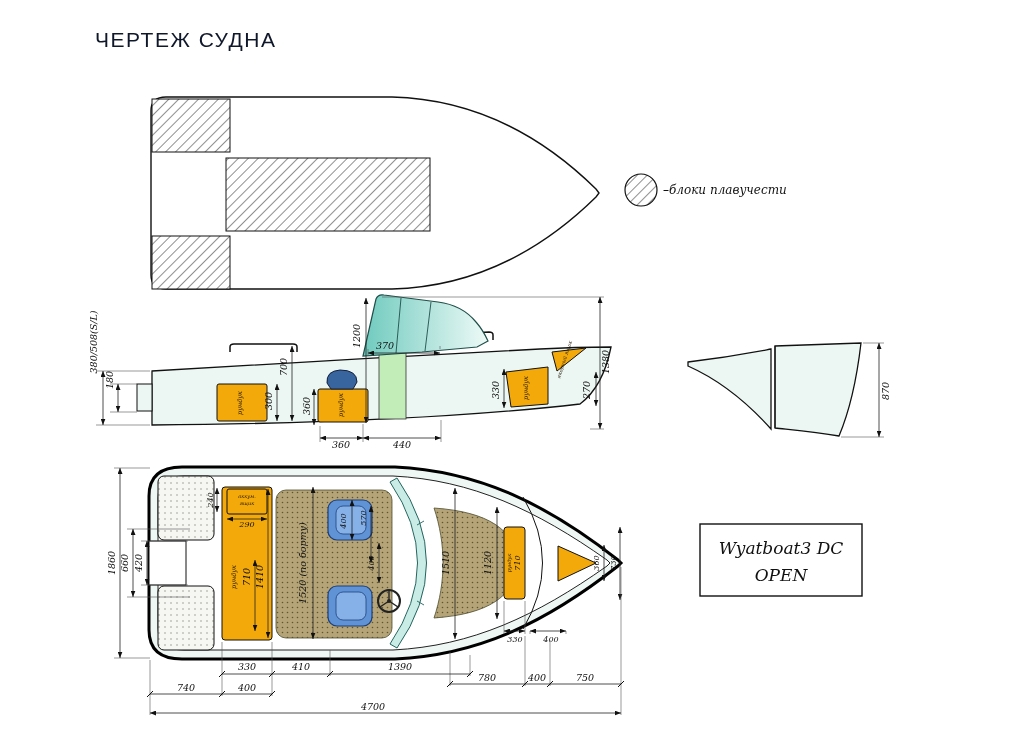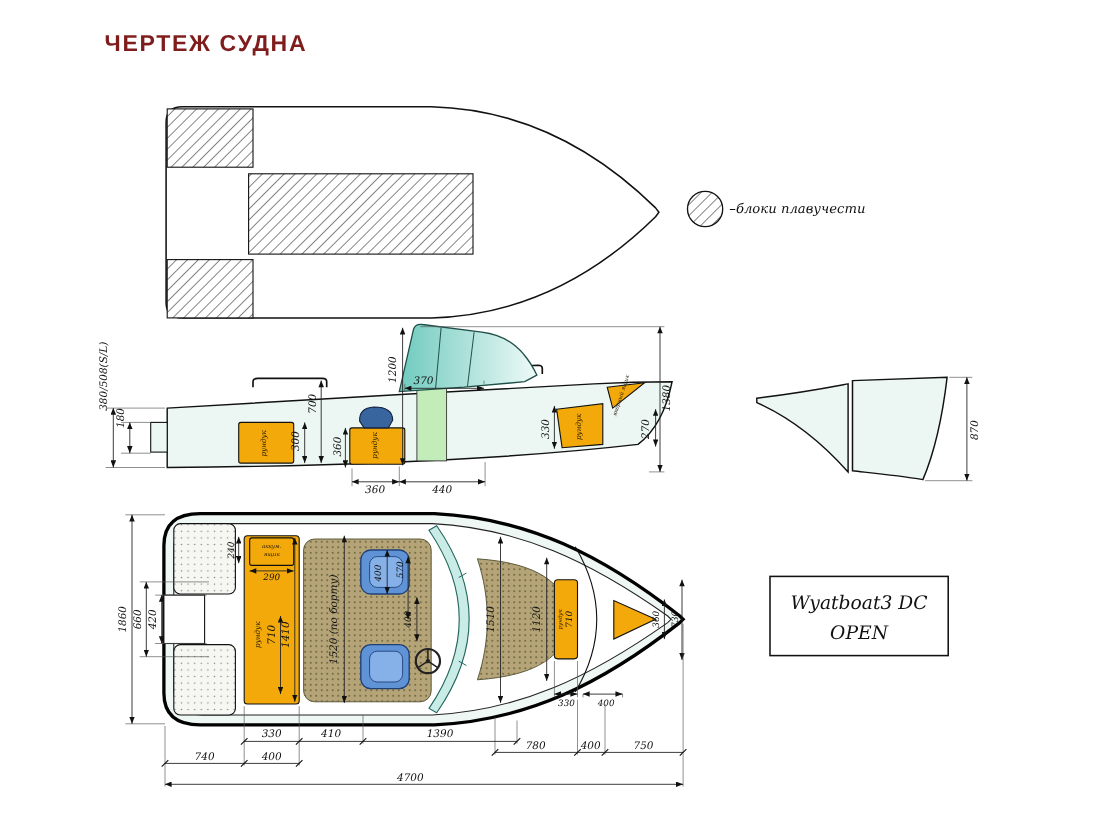--- a/index.html
+++ b/index.html
@@ -1,19 +1,19 @@
 <!DOCTYPE html>
 <html><head>
 <meta charset="utf-8">
 <style>
   html,body{margin:0;padding:0;background:#ffffff;}
   body{width:1018px;height:754px;position:relative;overflow:hidden;
        font-family:"Liberation Sans",sans-serif;}
-  .page-title{position:absolute;left:95px;top:28px;font-size:21px;font-weight:700;
-       letter-spacing:1.5px;color:#7f1d1d;}
+  .page-title{position:absolute;left:95px;top:28px;font-size:21px;font-weight:400;
+       letter-spacing:1.5px;color:#0f172a;}
   svg{position:absolute;left:0;top:0;}
   .dim{font-family:"DejaVu Serif",serif;font-style:italic;font-size:9.5px;fill:#111;
        text-anchor:middle;}
   .dimS{font-family:"DejaVu Serif",serif;font-style:italic;font-size:8px;fill:#111;
        text-anchor:middle;}
   .lockerTxt{font-family:"DejaVu Serif",serif;font-style:italic;font-size:6.5px;fill:#201500;
        text-anchor:middle;}
   .tiny{font-family:"DejaVu Serif",serif;font-style:italic;font-size:5px;fill:#201500;
        text-anchor:middle;}
   .legendTxt{font-family:"DejaVu Serif",serif;font-style:italic;font-size:12px;fill:#111;}

